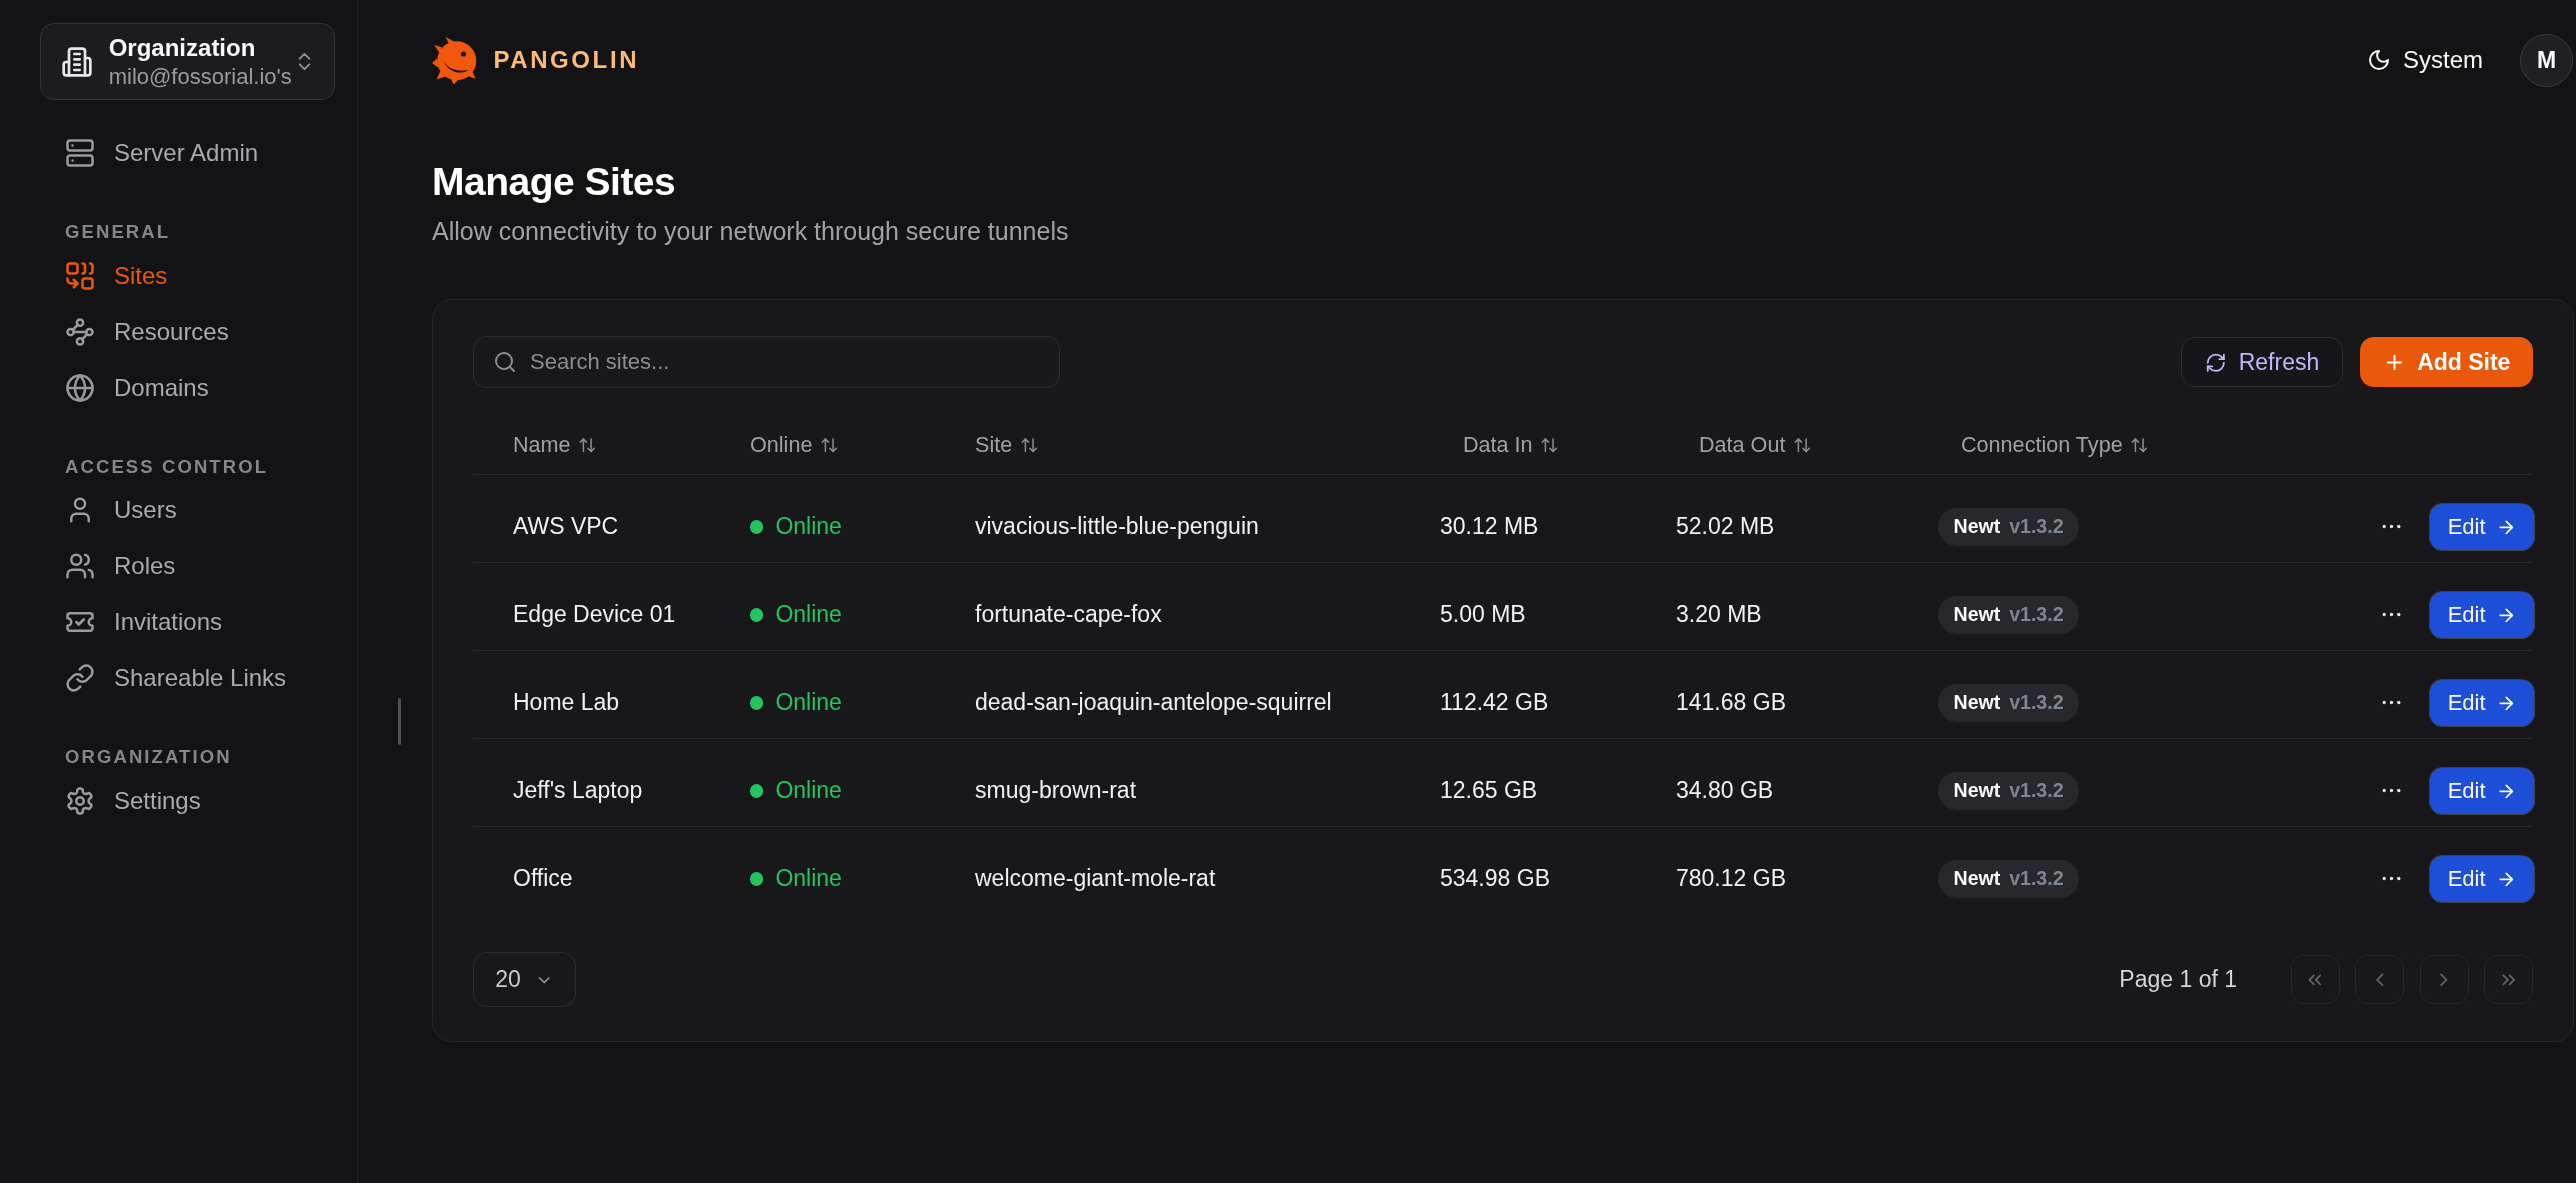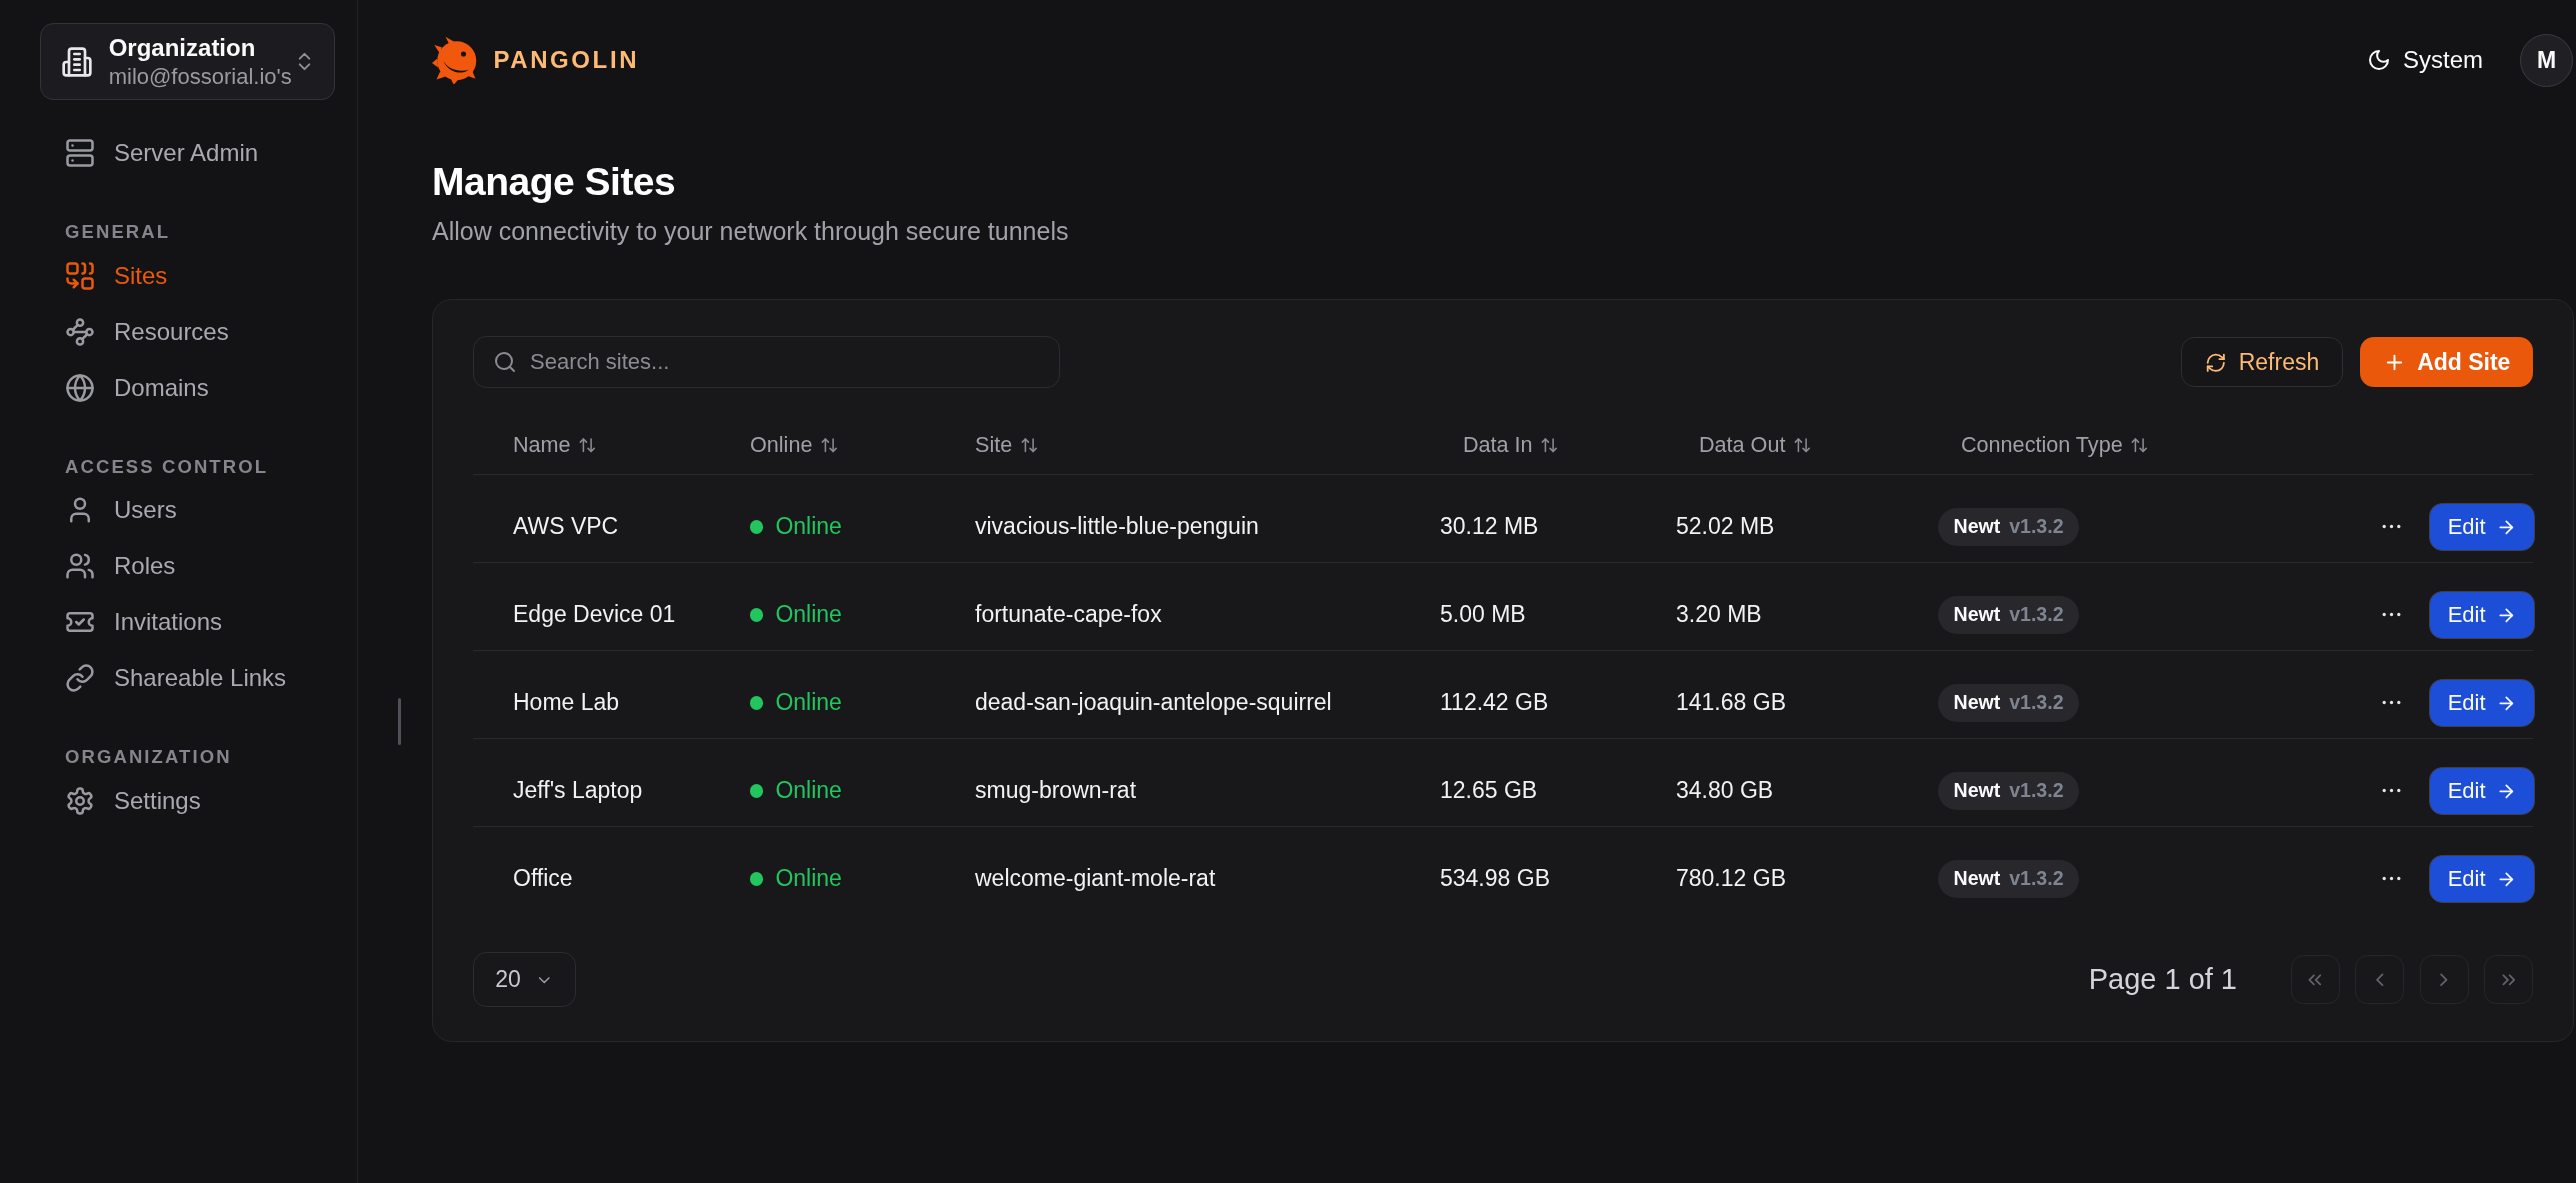--- a/index.html
+++ b/index.html
@@ -93,21 +93,21 @@
     font-family: inherit; font-size: 22px; color: #5eead4;
   }
   .search-box input::placeholder { color: #8b8b93; }
   .toolbar-actions { margin-left: auto; display: flex; align-items: center; gap: 17px; }
   .btn {
     display: inline-flex; align-items: center; justify-content: center;
     border-radius: 13.4px; cursor: pointer; font-family: inherit;
   }
   .btn-refresh {
     height: 50px; padding: 0 23px; gap: 12.4px;
-    background: #161619; border: 1.5px solid #2e2e33; color: #fdba74;
+    background: #161619; border: 1.5px solid #2e2e33; color: #c4b5fd;
     font-size: 23px; font-weight: 500;
   }
   .btn-refresh .ic { width: 21.6px; height: 21.6px; }
   .btn-add {
     height: 50px; padding: 0 21.6px; gap: 11.3px;
     background: #ea580c; border: 1.5px solid #ea580c; color: #ffffff;
     font-size: 23px; font-weight: 600;
   }
   .btn-add .ic { width: 23px; height: 23px; }
 
@@ -150,21 +150,21 @@
   .pager { margin-top: 38px; display: flex; align-items: center; }
   .page-size {
     width: 103px; height: 55px;
     border: 1.5px solid #2c2c31; border-radius: 13.4px;
     display: flex; align-items: center; justify-content: center; gap: 14.4px;
     cursor: pointer; background: transparent;
   }
   .page-size-value { font-size: 23px; color: #c9c9cf; }
   .page-size .ic { width: 18.5px; height: 18.5px; color: #9a9aa2; }
   .pager-right { margin-left: auto; display: flex; align-items: center; gap: 15.5px; }
-  .page-status { font-size: 29px; font-weight: 500; color: #d4d4da; margin-right: 38px; }
+  .page-status { font-size: 23px; font-weight: 500; color: #d4d4da; margin-right: 38px; }
   .pg-btn {
     width: 49px; height: 49px; border-radius: 12.4px;
     border: 1.5px solid #26262b; background: transparent;
     display: flex; align-items: center; justify-content: center;
     color: #62626a; cursor: pointer;
   }
   .pg-btn .ic { width: 21.6px; height: 21.6px; }
 </style>
 </head>
 <body>

